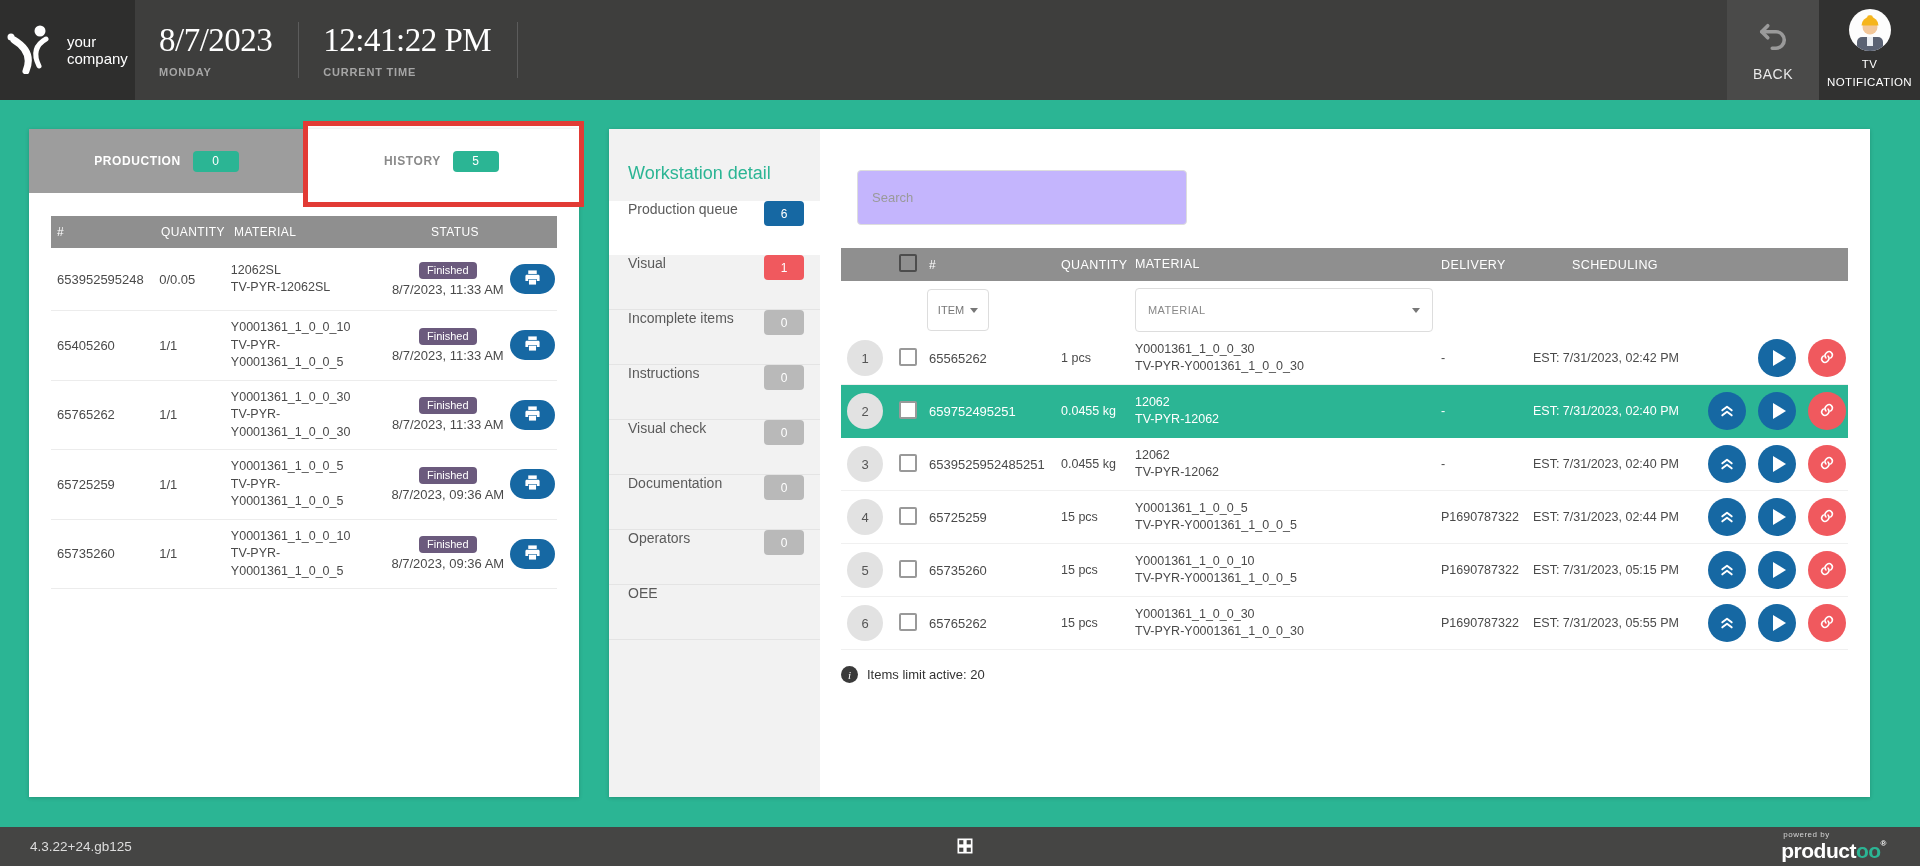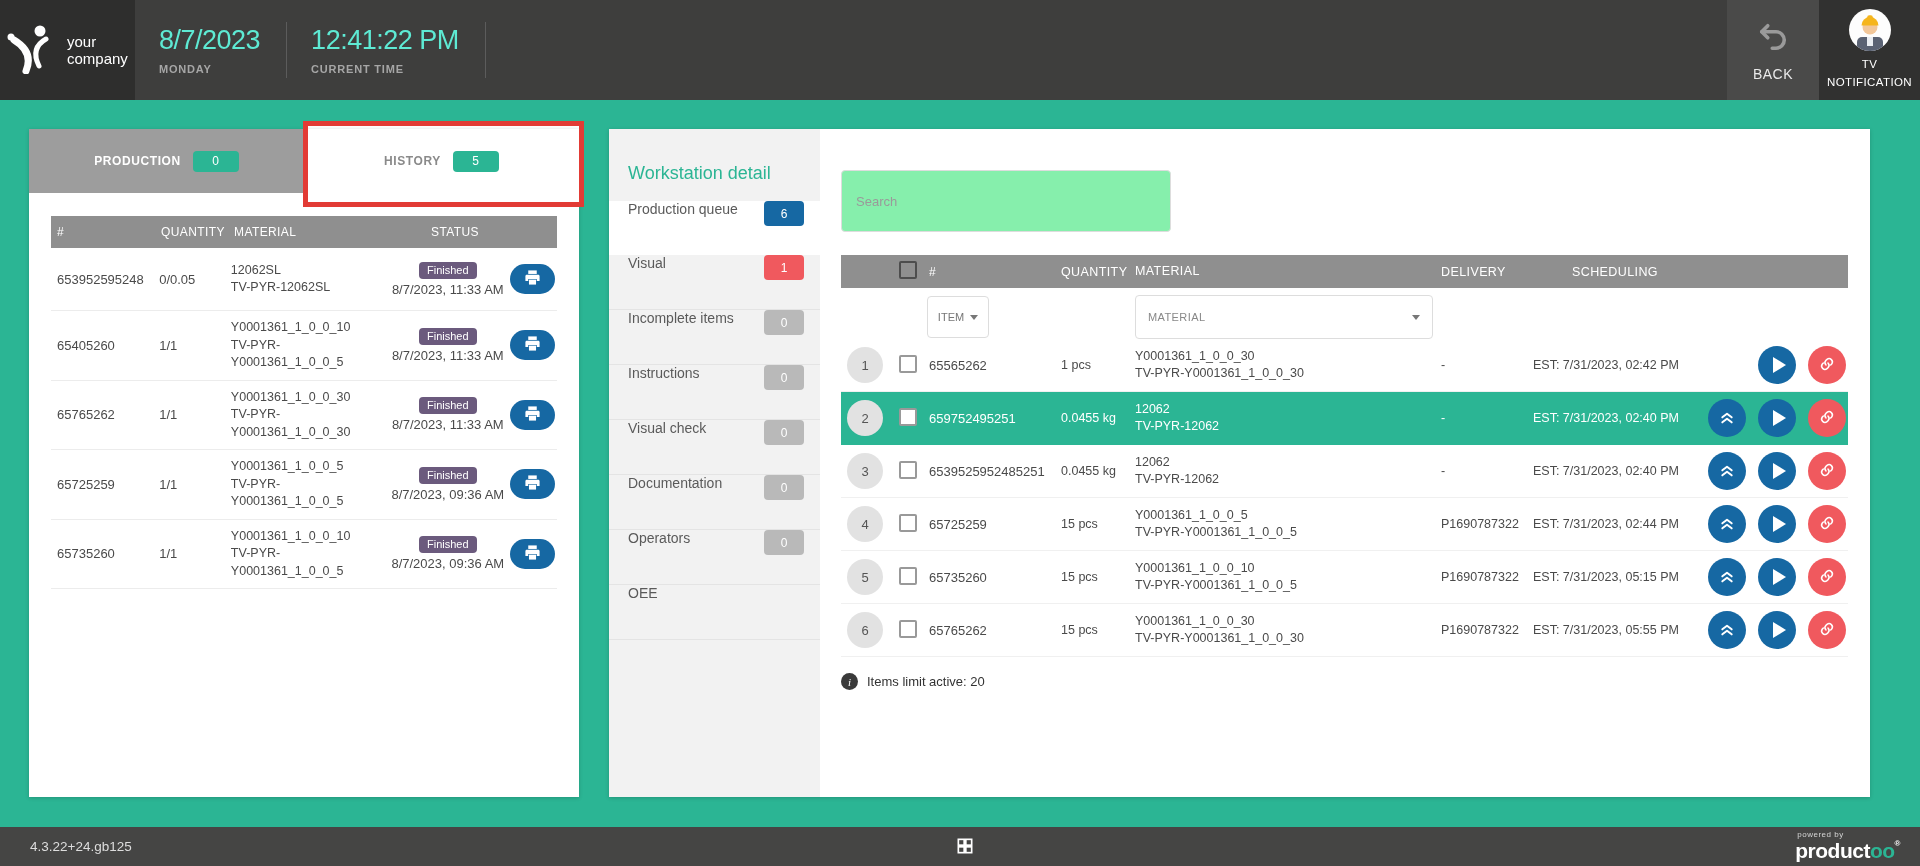--- a/index.html
+++ b/index.html
@@ -4,21 +4,21 @@
 <style>
   html,body{margin:0;padding:0;background:#2bb594;}
   .screen{position:relative;width:1920px;height:866px;background:#2bb594;overflow:hidden;
           font-family:"Liberation Sans",sans-serif;-webkit-font-smoothing:antialiased;}
 
   
   .topbar{position:absolute;top:0;left:0;right:0;height:100px;background:#3e3e3d;display:flex;align-items:stretch;}
   .logo-block{width:135px;background:#2e2e2d;display:flex;align-items:center;justify-content:center;gap:5px;}
   .logo-text{color:#fff;font-size:15px;}
   .tb-group{display:flex;flex-direction:column;justify-content:center;margin-left:24px;}
-  .tb-value{font-size:27px;color:#5eead4;letter-spacing:-0.5px;white-space:nowrap;}
+  .tb-value{font-size:33px;color:#ffffff;letter-spacing:-0.5px;white-space:nowrap;font-family:Liberation Serif, serif;}
   .tb-label{font-size:11px;color:#a6a6a6;font-weight:bold;letter-spacing:.8px;margin-top:7px;white-space:nowrap;}
   .tb-divider{width:1px;background:#5c5c5c;margin:22px 0 22px 26px;}
   .back-block{margin-left:auto;width:92px;background:#4a4a49;display:flex;flex-direction:column;align-items:center;justify-content:center;gap:7px;cursor:pointer;}
   .back-label{color:#eaeaea;font-size:14px;letter-spacing:.5px;}
   .tv-block{width:101px;background:#313130;display:flex;flex-direction:column;align-items:center;justify-content:center;gap:2px;cursor:pointer;}
   .tv-line{color:#fff;font-size:11.5px;letter-spacing:.4px;line-height:1.35;}
 
   
   .annotation-under{position:absolute;left:303px;top:121px;width:281px;height:86px;background:#fff;}
   .annotation-border{position:absolute;left:303px;top:121px;width:281px;height:86px;border:5px solid #e23b35;box-sizing:border-box;z-index:30;pointer-events:none;}
@@ -45,21 +45,21 @@
   
   .card-right{position:absolute;left:609px;top:129px;width:1261px;height:668px;background:#fff;box-shadow:0 1px 4px rgba(0,0,0,.18);display:flex;}
   .ws-menu{width:211px;background:#f2f2f2;flex:none;}
   .ws-title{color:#2bb594;font-size:18px;padding:34px 0 17px 19px;}
   .ws-item{height:54px;display:flex;align-items:flex-start;justify-content:space-between;padding:0 16px 0 19px;border-bottom:1px solid #e4e4e4;font-size:14px;color:#5a5a5a;cursor:pointer;}
   .ws-item.active{background:#fff;border-bottom:none;}
   .ws-badge{min-width:40px;height:25px;border-radius:4px;color:#fff;font-size:12px;display:flex;align-items:center;justify-content:center;}
   .b-blue{background:#1668a3;}.b-red{background:#f0595e;}.b-gray{background:#b9b9b9;}
 
   .queue-area{flex:1;padding:41px 22px 0 21px;}
-  .search-box{width:330px;height:62px;border:1px solid #ddd;border-radius:4px;padding:0 14px;font-size:13px;color:#555;background:#86efac;box-sizing:border-box;outline:none;font-family:inherit;}
+  .search-box{width:330px;height:55px;border:1px solid #ddd;border-radius:4px;padding:0 14px;font-size:13px;color:#555;background:#c4b5fd;box-sizing:border-box;outline:none;font-family:inherit;margin-left:16px;}
   .search-box::placeholder{color:#9a9a9a;}
   .q-header{margin-top:23px;height:33px;background:#8f8f8f;display:flex;align-items:center;color:#fff;font-size:12px;letter-spacing:.4px;}
   .qc-circle{width:36px;margin-left:6px;flex:none;}
   .qc-check{width:18px;margin-left:16px;flex:none;}
   .qc-id{width:126px;margin-left:12px;flex:none;}
   .qc-qty{width:68px;margin-left:6px;flex:none;}
   .qc-mat{width:296px;margin-left:6px;flex:none;}
   .qc-del{width:92px;margin-left:10px;flex:none;}
   .qc-sched{width:168px;flex:none;}
   .q-header .qc-sched{padding-left:39px;box-sizing:border-box;}
@@ -85,21 +85,21 @@
   .act-btn.ghost{visibility:hidden;}
   .play-tri{width:0;height:0;border-top:8px solid transparent;border-bottom:8px solid transparent;border-left:13px solid #fff;margin-left:4px;}
 
   .info-note{margin-top:16px;display:flex;align-items:center;gap:9px;font-size:13px;color:#333;}
   .info-icon{width:17px;height:17px;border-radius:50%;background:#3a3a3a;color:#fff;font-size:11px;display:flex;align-items:center;justify-content:center;font-family:"Liberation Serif",serif;font-style:italic;flex:none;}
 
   
   .footer{position:absolute;left:0;right:0;bottom:0;height:39px;background:#454544;display:flex;align-items:center;color:#ddd;font-size:13.5px;}
   .version{margin-left:30px;}
   .grid-icon{position:absolute;left:955px;top:9px;cursor:pointer;}
-  .brand{position:absolute;right:20px;bottom:5px;line-height:1;margin-left:24px;}
+  .brand{position:absolute;right:34px;bottom:5px;line-height:1;margin-left:24px;}
   .powered{display:block;font-size:8px;color:#d5d5d5;letter-spacing:.5px;margin:0 0 1px 2px;}
   .brand-name{font-size:21px;font-weight:bold;color:#fff;letter-spacing:-0.5px;}
   .brand-oo{color:#2bb594;}
   .brand-reg{font-size:8px;color:#fff;vertical-align:top;}
 </style>
 </head>
 <body>
 
 <div class="screen">
 

